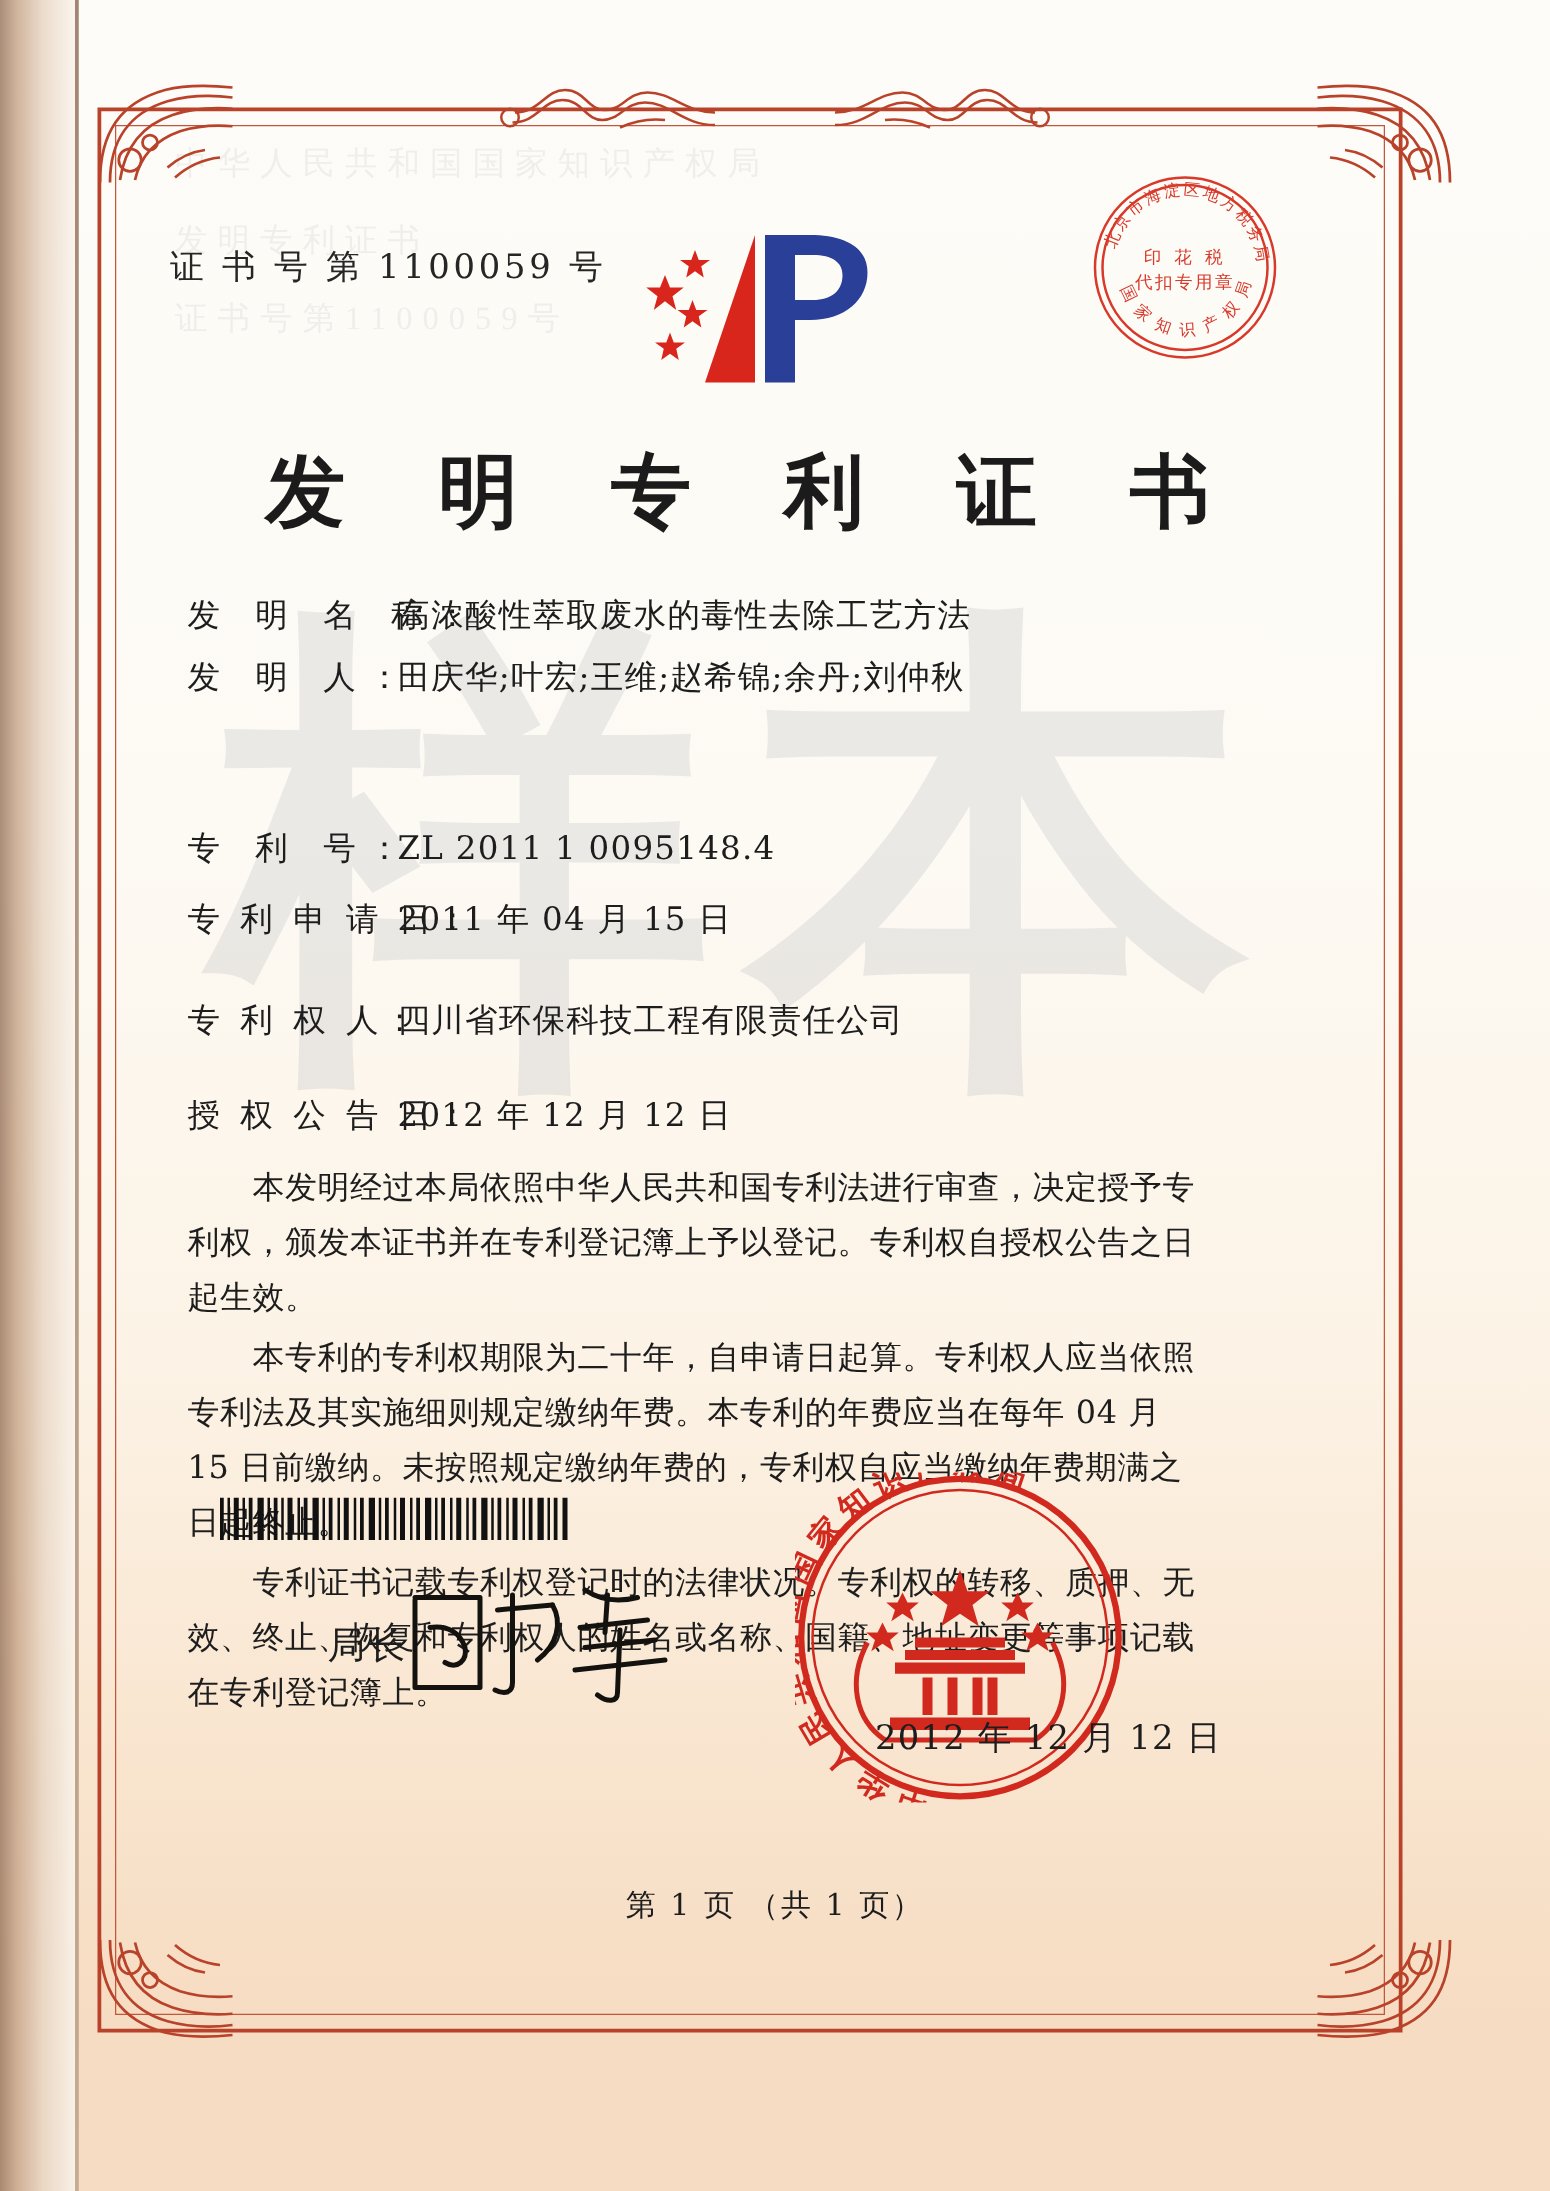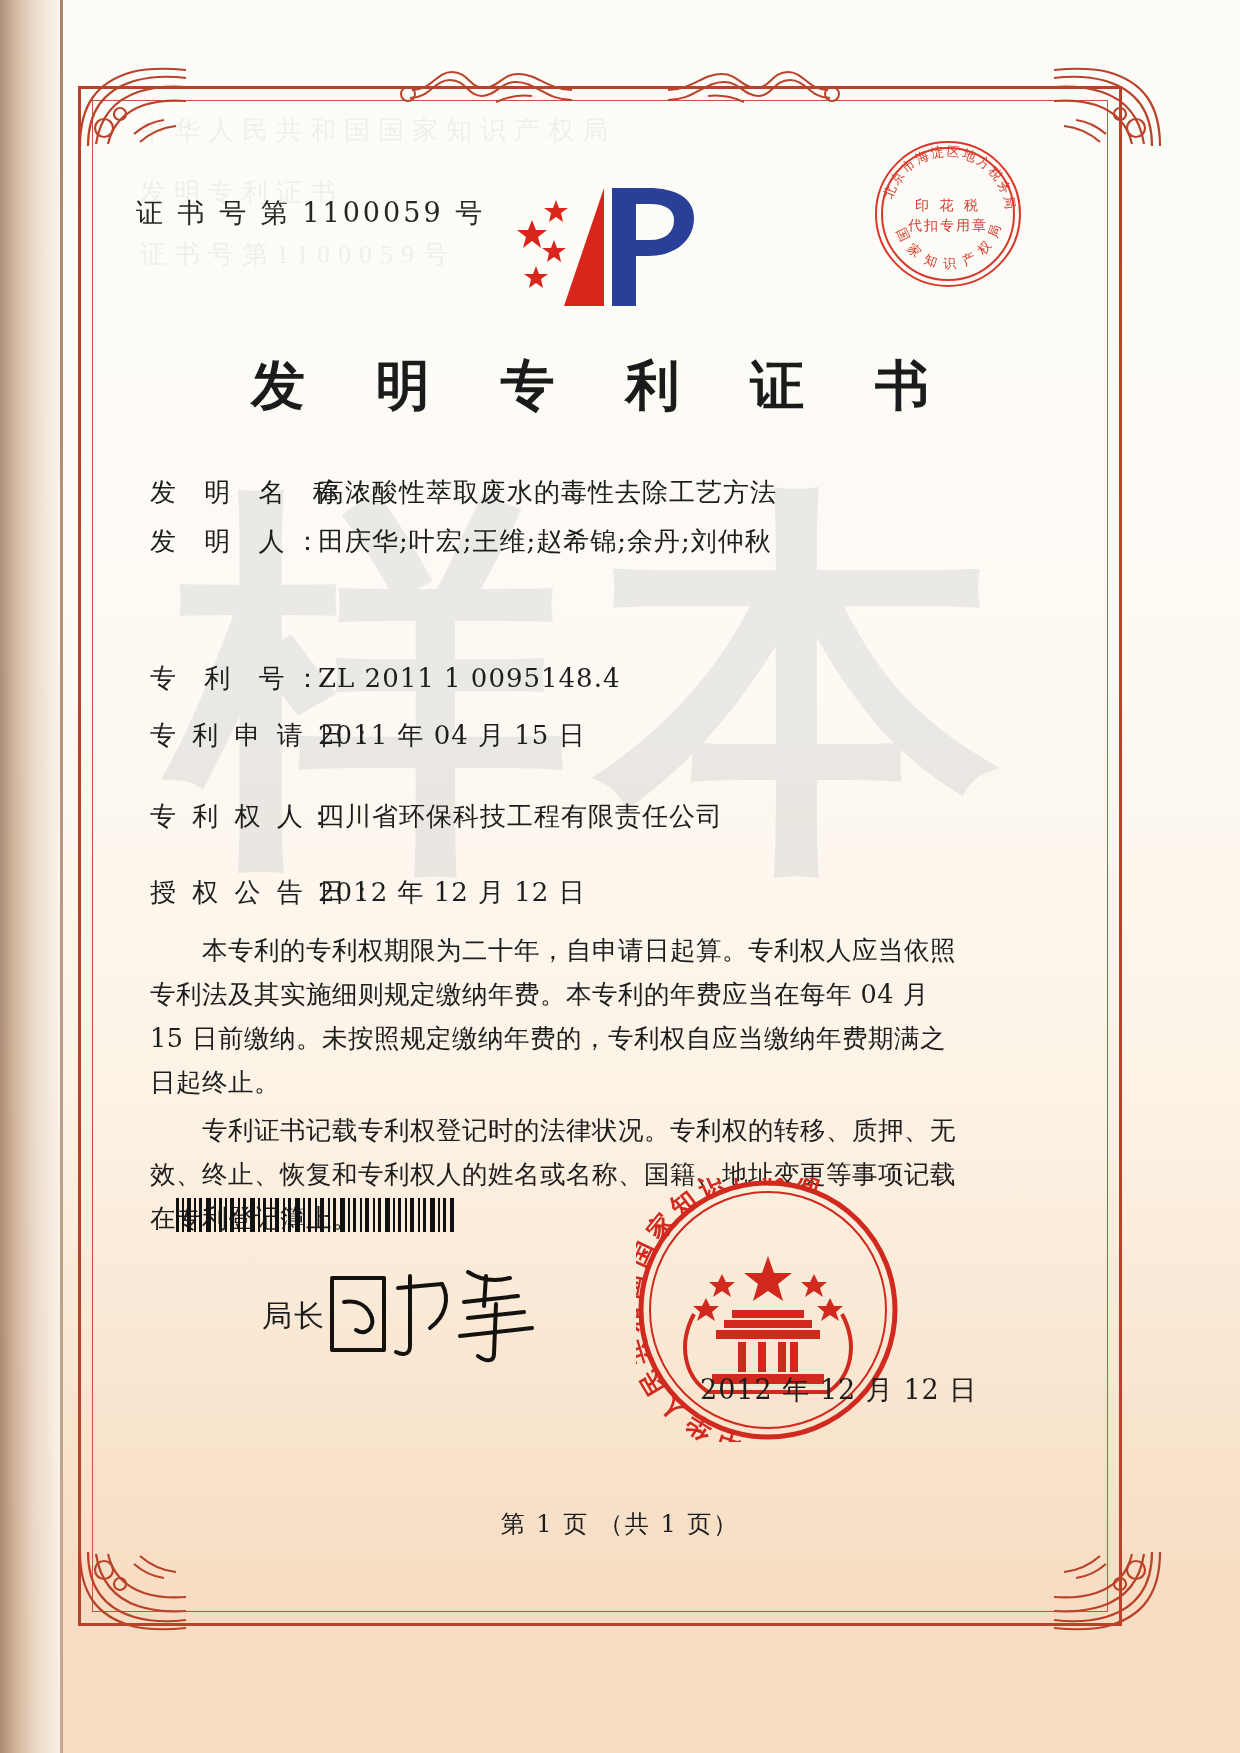--- a/index.html
+++ b/index.html
@@ -129,21 +129,21 @@
     color: #262626;
     font-family: "DejaVu Serif", serif;
   }
   #main-title {
     position: absolute;
     left: 0; top: 350px;
     width: 1180px;
     text-align: center;
     font-family: "DejaVu Serif", serif;
     font-weight: 700;
-    font-size: 54px;
+    font-size: 64px;
     letter-spacing: 26px;
     text-indent: 26px;
     color: #1b1b1b;
   }
 
   .field {
     position: absolute;
     left: 150px;
     font-size: 26px;
     color: #1d1d1d;
@@ -380,20 +380,21 @@
     <span class="lbl tight">专 利 申 请 日：</span><span class="val">2011 年 04 月 15 日</span>
   </div>
   <div class="field" id="f-owner">
     <span class="lbl tight">专 利 权 人：</span><span class="val">四川省环保科技工程有限责任公司</span>
   </div>
   <div class="field" id="f-pubdate">
     <span class="lbl tight">授 权 公 告 日：</span><span class="val">2012 年 12 月 12 日</span>
   </div>
 
   <div id="body-text">
+    <p>本发明经过本局依照中华人民共和国专利法进行审查，决定授予专利权，颁发本证书并在专利登记簿上予以登记。专利权自授权公告之日起生效。</p>
     <p>本专利的专利权期限为二十年，自申请日起算。专利权人应当依照专利法及其实施细则规定缴纳年费。本专利的年费应当在每年 04 月 15 日前缴纳。未按照规定缴纳年费的，专利权自应当缴纳年费期满之日起终止。</p>
     <p>专利证书记载专利权登记时的法律状况。专利权的转移、质押、无效、终止、恢复和专利权人的姓名或名称、国籍、地址变更等事项记载在专利登记簿上。</p>
   </div>
 
   <div id="barcode">
     <svg viewBox="0 0 282 34" preserveAspectRatio="none">
       <g fill="#111">
         <rect x="0" y="0" width="3" height="34"></rect>
         <rect x="6" y="0" width="2" height="34"></rect>
         <rect x="11" y="0" width="4" height="34"></rect>

